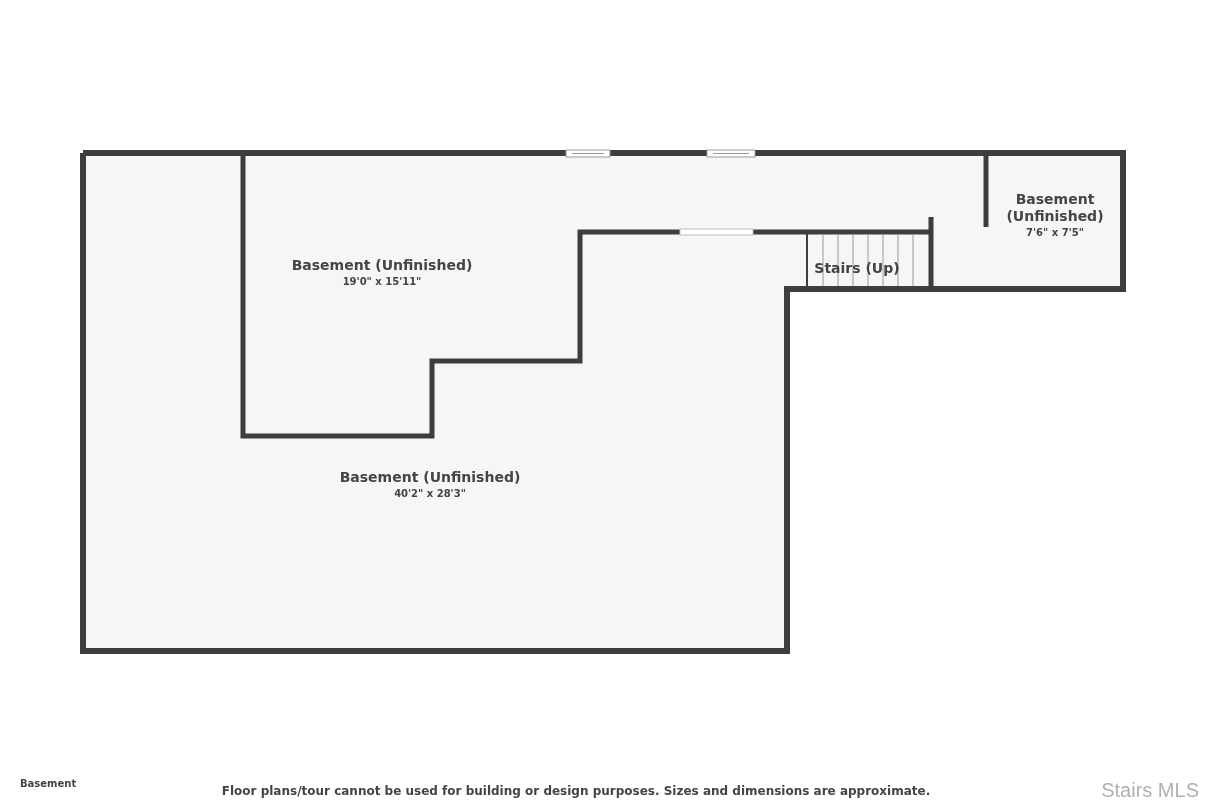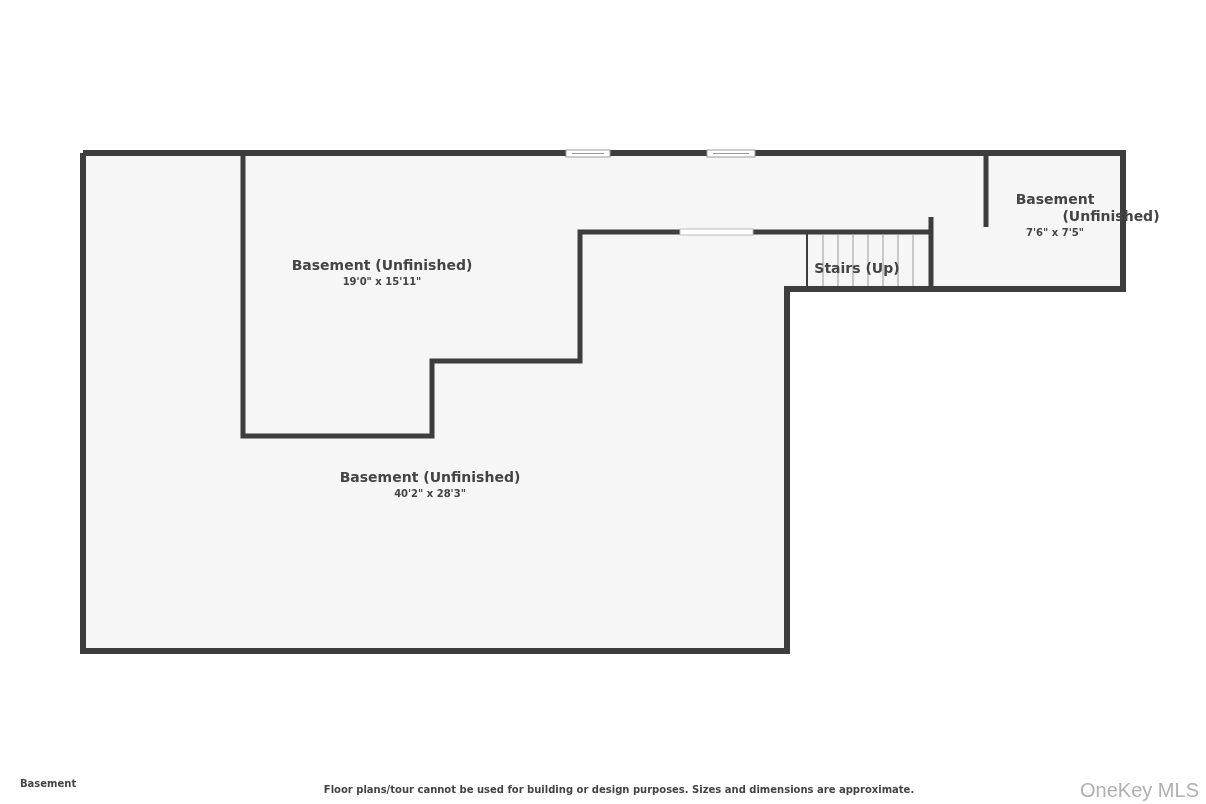--- a/index.html
+++ b/index.html
@@ -1,21 +1,21 @@
 <!DOCTYPE html>
 <html><head>
 <meta charset="utf-8">
 <style>
   html, body { margin: 0; padding: 0; background: #ffffff; }
   body { width: 1206px; height: 804px; position: relative; overflow: hidden; font-family: "DejaVu Sans", sans-serif; }
   #plan { position: absolute; left: 0; top: 0; width: 1206px; height: 804px; }
   .room-name { position: absolute; color: #444444; font-weight: bold; font-size: 14px; text-align: center; white-space: nowrap; transform: translateX(-50%); line-height: 17px; }
   .room-dim { position: absolute; color: #444444; font-weight: bold; font-size: 10px; text-align: center; white-space: nowrap; transform: translateX(-50%); line-height: 12px; }
   .floor-label { position: absolute; left: 20px; top: 778px; font-size: 10px; font-weight: bold; color: #444444; }
-  .disclaimer { position: absolute; left: 619px; top: 784px; transform: translateX(-50%); font-size: 10px; font-weight: bold; color: #444444; white-space: nowrap; }
+  .disclaimer { position: absolute; left: 576px; top: 784px; transform: translateX(-50%); font-size: 12px; font-weight: bold; color: #444444; white-space: nowrap; }
   .watermark { position: absolute; right: 7px; top: 779px; font-family: "Liberation Sans", sans-serif; font-size: 20px; color: #b0b0b0; white-space: nowrap; }
 </style>
 </head>
 <body>
 
 <svg id="plan" viewBox="0 0 1206 804" xmlns="http://www.w3.org/2000/svg">
 
   <polygon points="83,153 1123,153 1123,289 787,289 787,651 83,651" fill="#f6f6f6"></polygon>
 
   <g stroke="#9a9a9a" stroke-width="1">
@@ -56,20 +56,20 @@
   </g>
 </svg>
 
 <div class="room-name" style="left:382px; top:257px;">Basement (Unfinished)</div>
 <div class="room-dim" style="left:382px; top:276px;">19'0" x 15'11"</div>
 
 <div class="room-name" style="left:430px; top:469px;">Basement (Unfinished)</div>
 <div class="room-dim" style="left:430px; top:488px;">40'2" x 28'3"</div>
 
 <div class="room-name" style="left:1055px; top:191px;">Basement</div>
-<div class="room-name" style="left:1111px; top:208px;">(Unfinished)</div>
+<div class="room-name" style="left:1055px; top:208px;">(Unfinished)</div>
 <div class="room-dim" style="left:1055px; top:227px;">7'6" x 7'5"</div>
 
 <div class="room-name" style="left:857px; top:260px;">Stairs (Up)</div>
 
 <div class="floor-label">Basement</div>
 <div class="disclaimer">Floor plans/tour cannot be used for building or design purposes. Sizes and dimensions are approximate.</div>
-<div class="watermark">OneKey MLS</div>
+<div class="watermark">Stairs MLS</div>
 
 </body></html>

